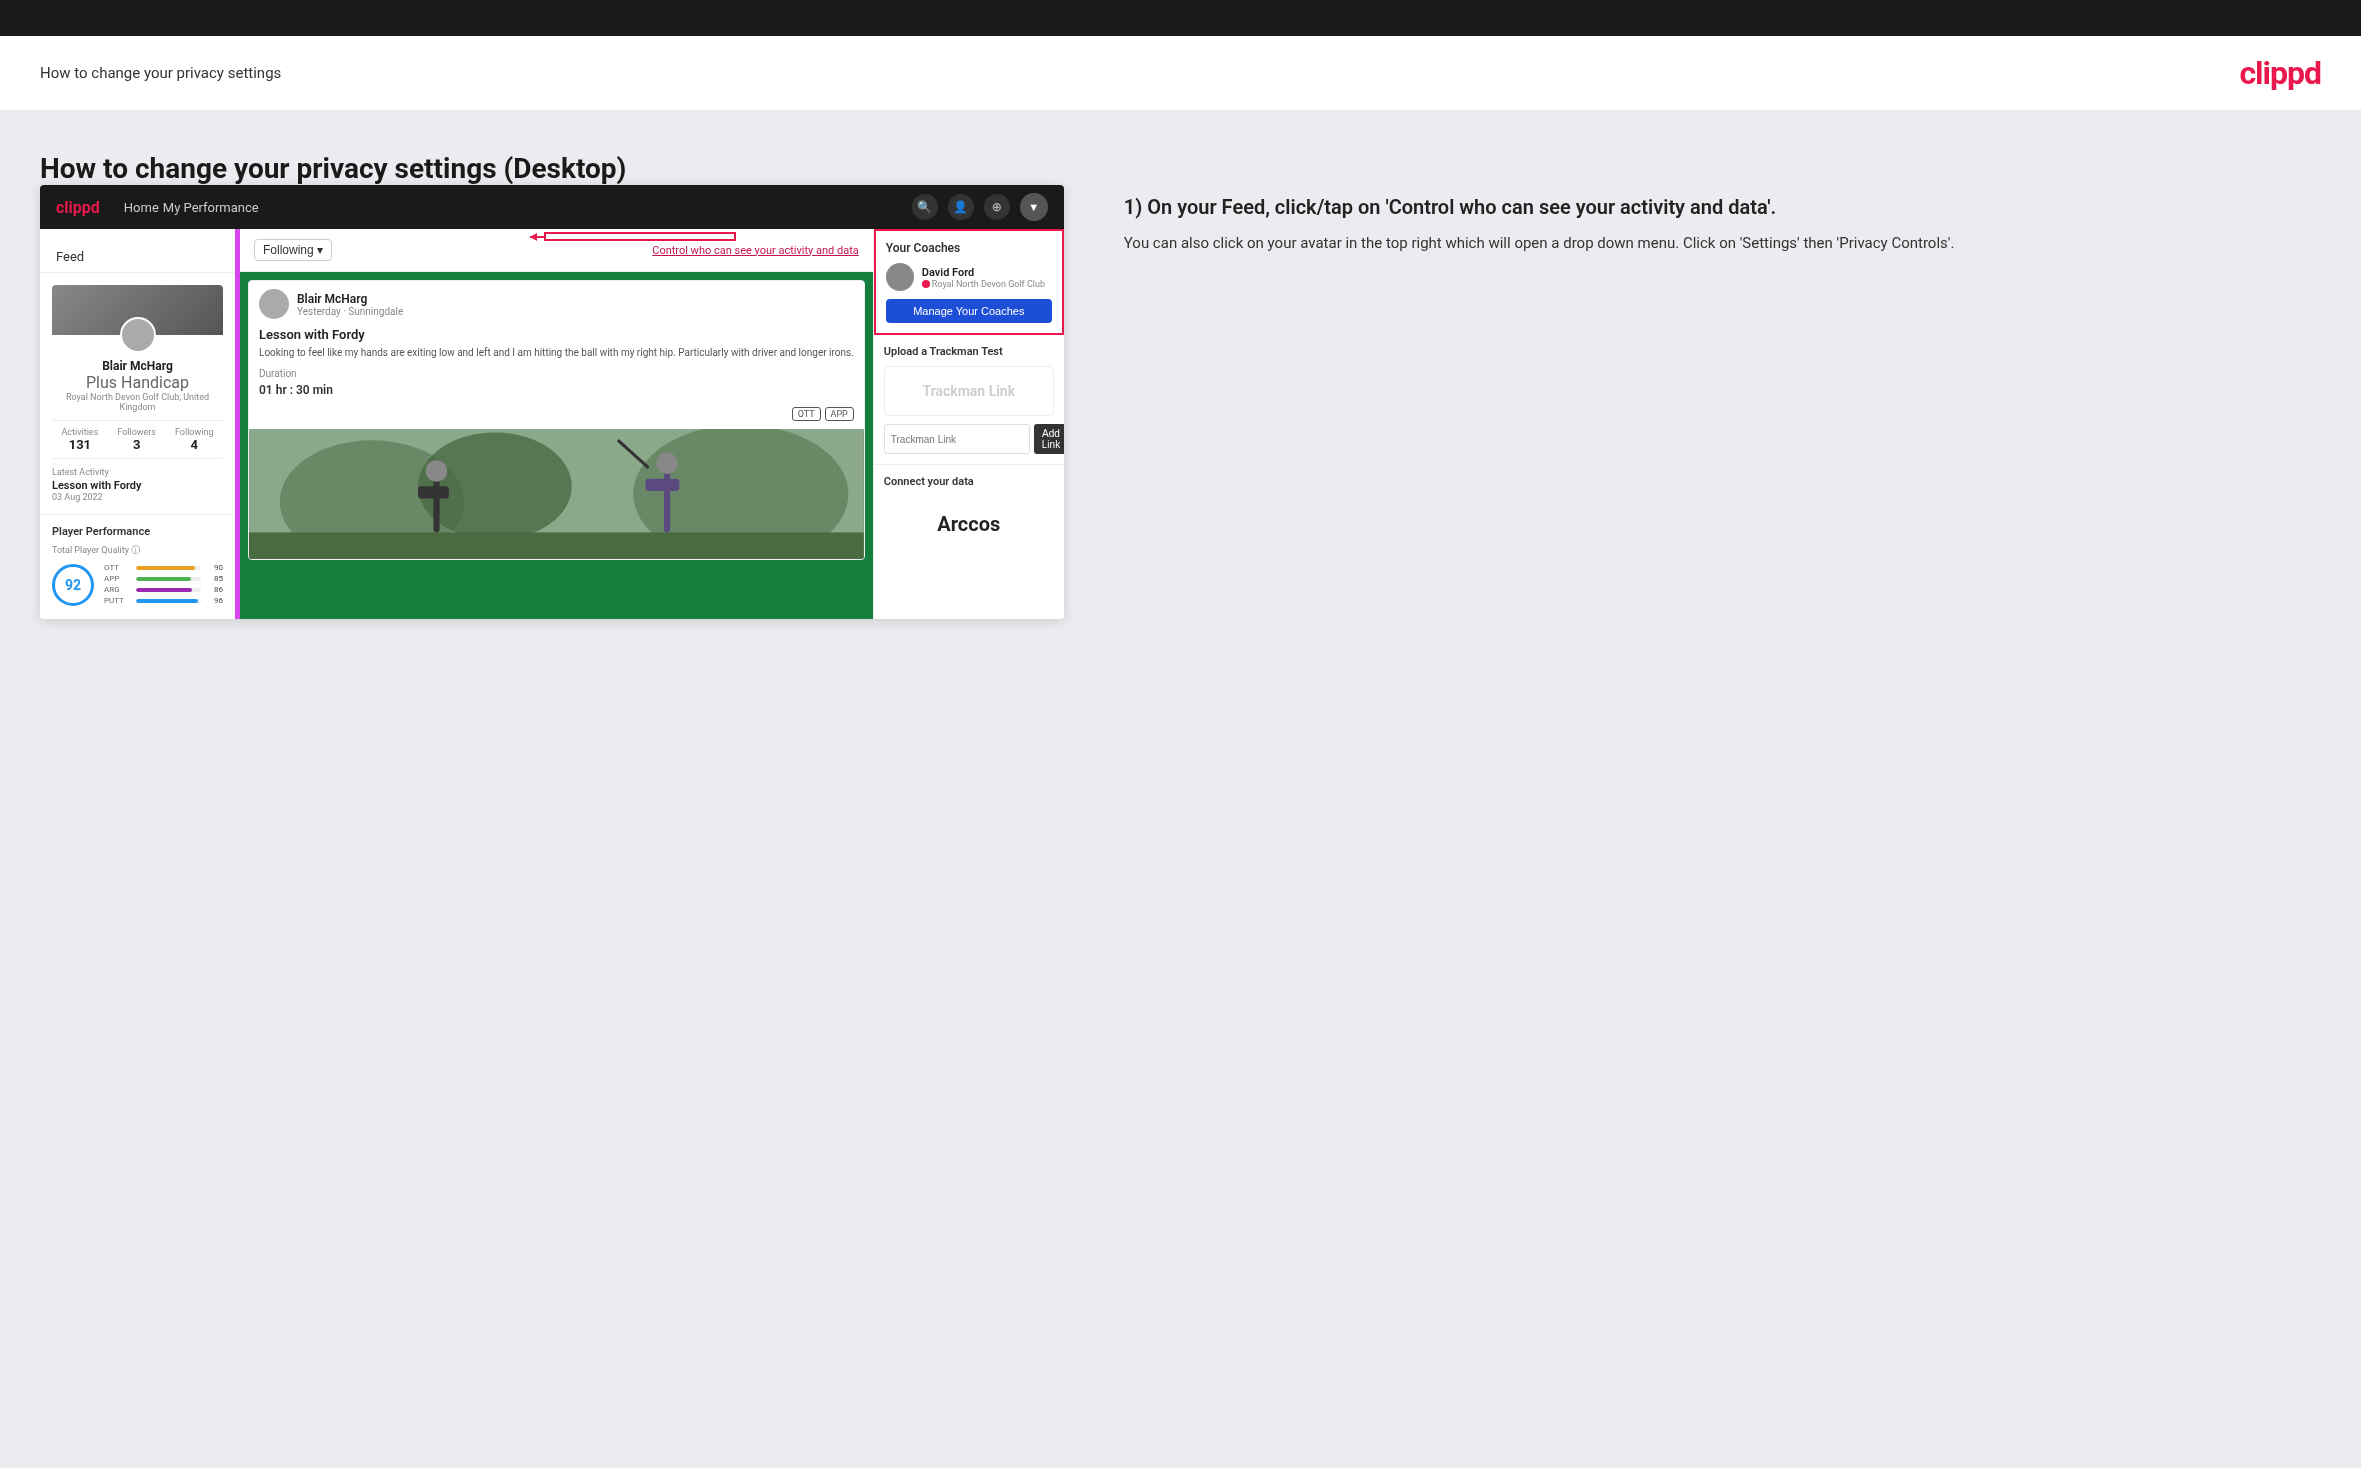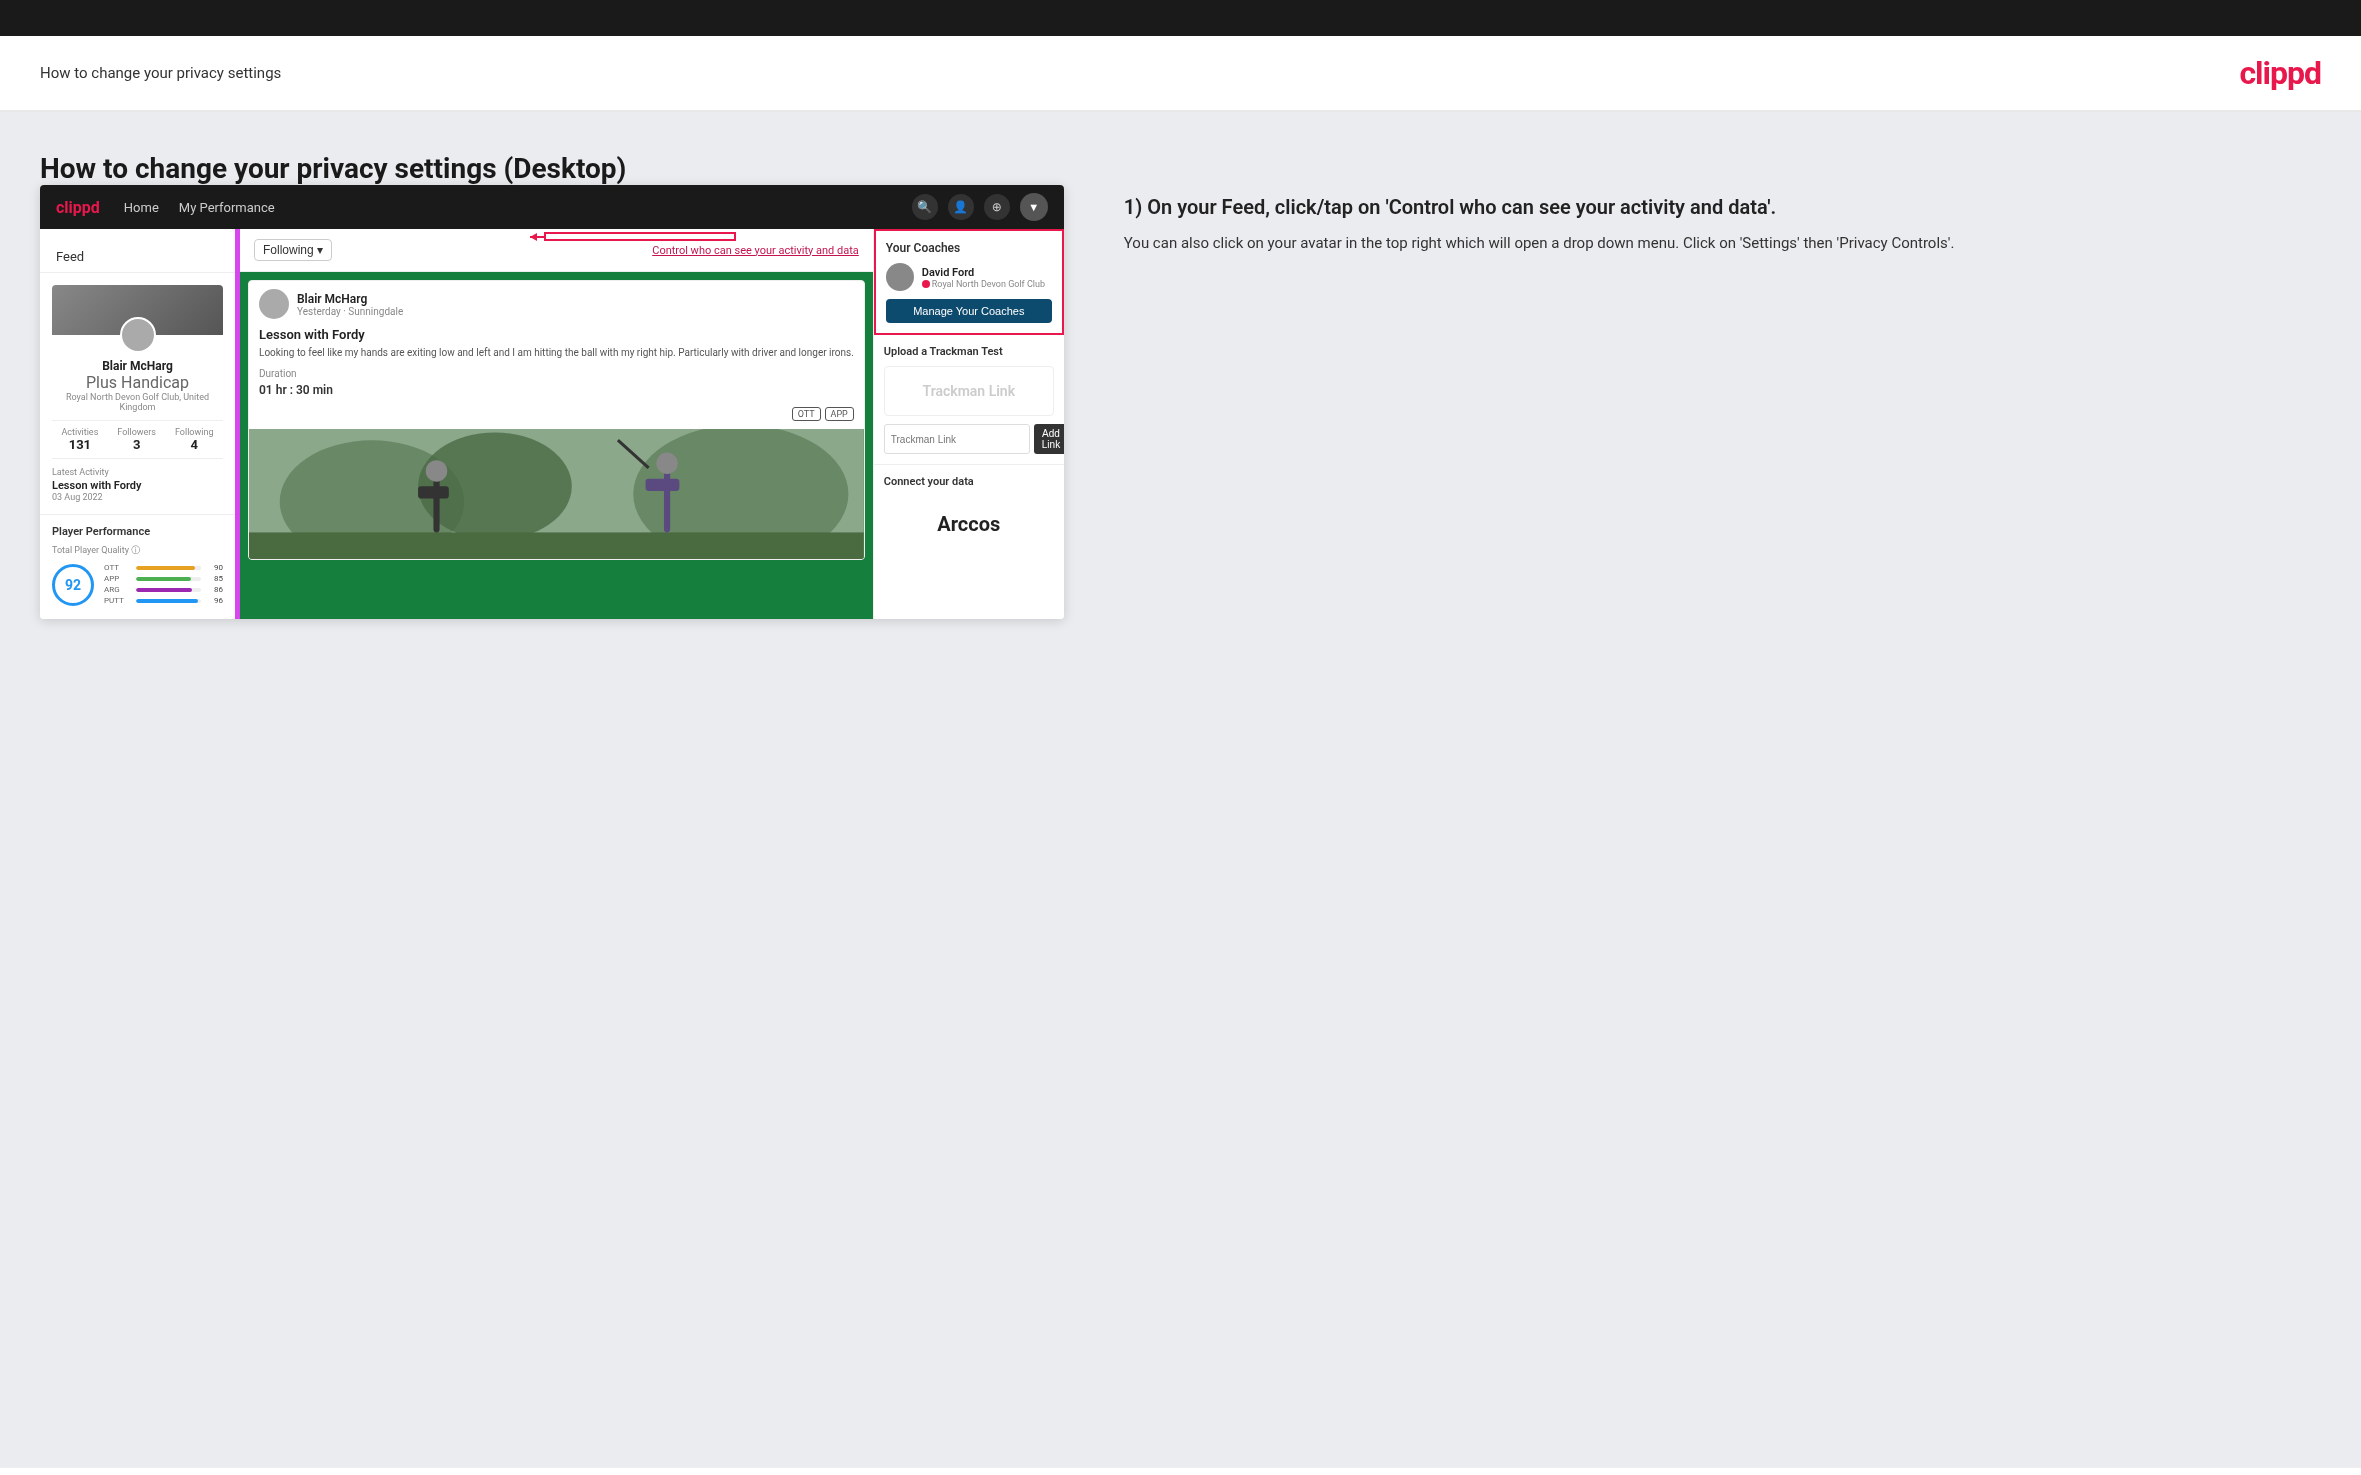--- a/index.html
+++ b/index.html
@@ -79,21 +79,21 @@
       height: 44px;
     }
     .app-logo {
       color: #e8184d;
       font-weight: 700;
       font-size: 16px;
       margin-right: 24px;
     }
     .app-nav-items {
       display: flex;
-      gap: 20px;
+      gap: 4px;
       flex: 1;
     }
     .app-nav-item {
       color: #ccc;
       font-size: 13px;
     }
     .app-nav-icons {
       display: flex;
       gap: 10px;
       align-items: center;
@@ -425,21 +425,21 @@
     }
     .coach-club-dot {
       width: 8px;
       height: 8px;
       border-radius: 50%;
       background: #e8184d;
       display: inline-block;
     }
     .manage-coaches-btn {
       width: 100%;
-      background: #0c4a6e;
+      background: #1d4ed8;
       color: #fff;
       border: none;
       border-radius: 4px;
       padding: 6px 8px;
       font-size: 11px;
       cursor: pointer;
       font-weight: 500;
     }
 
     

